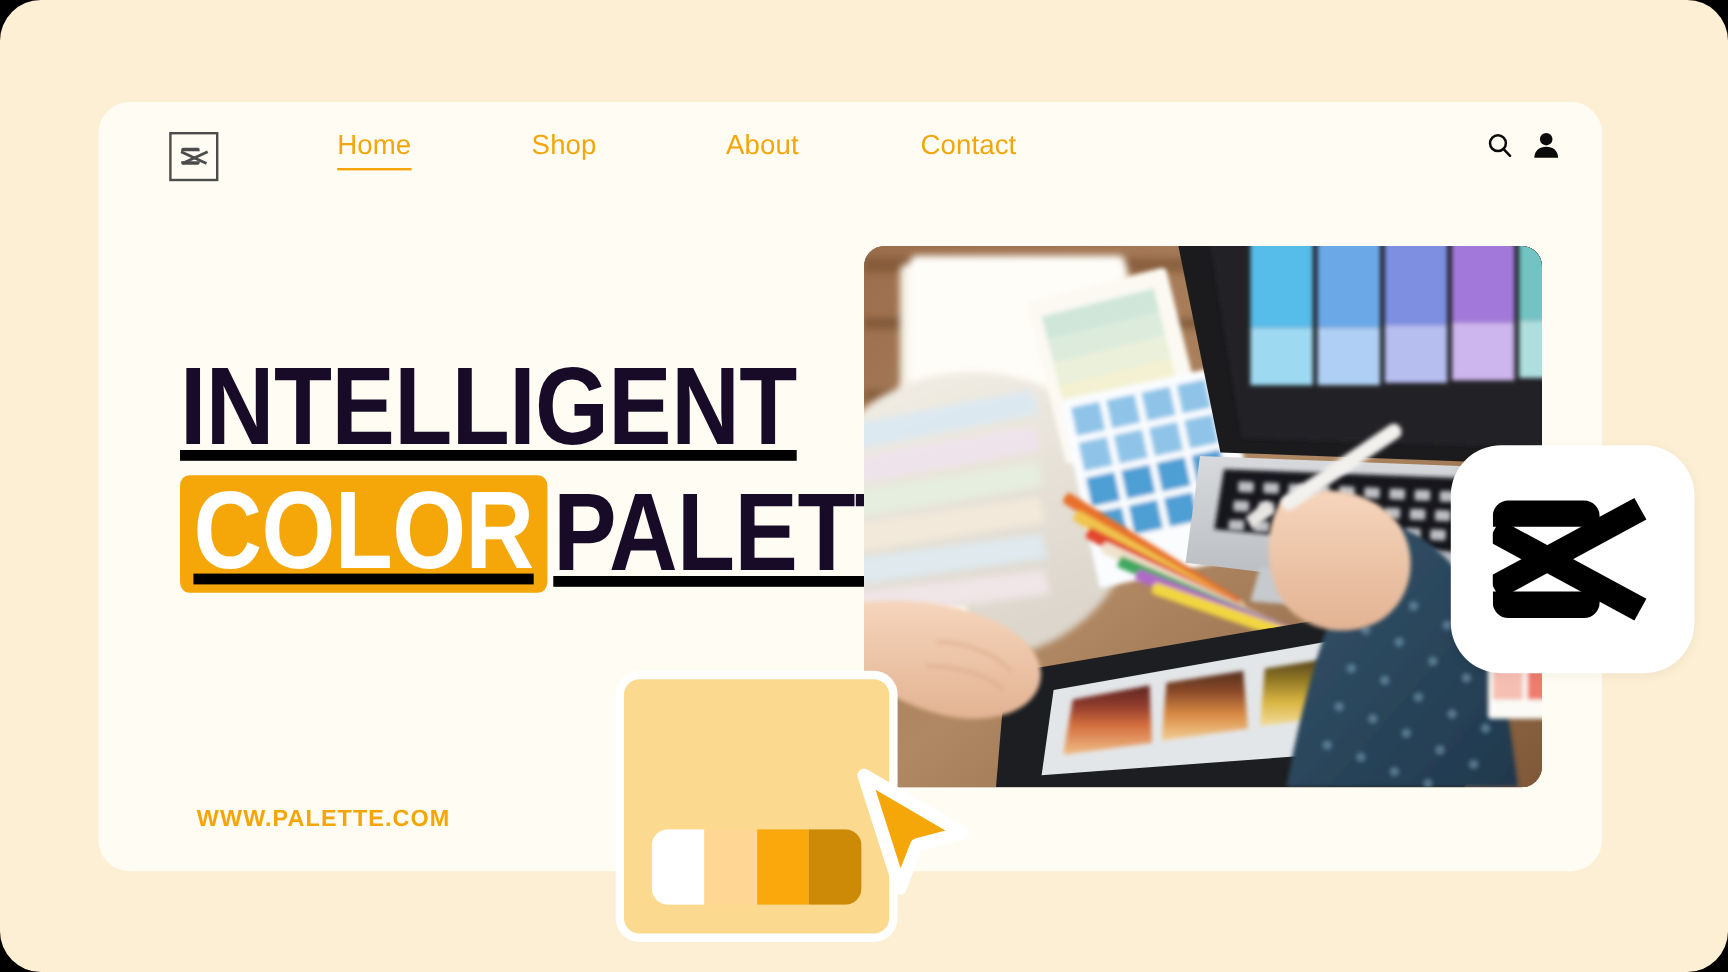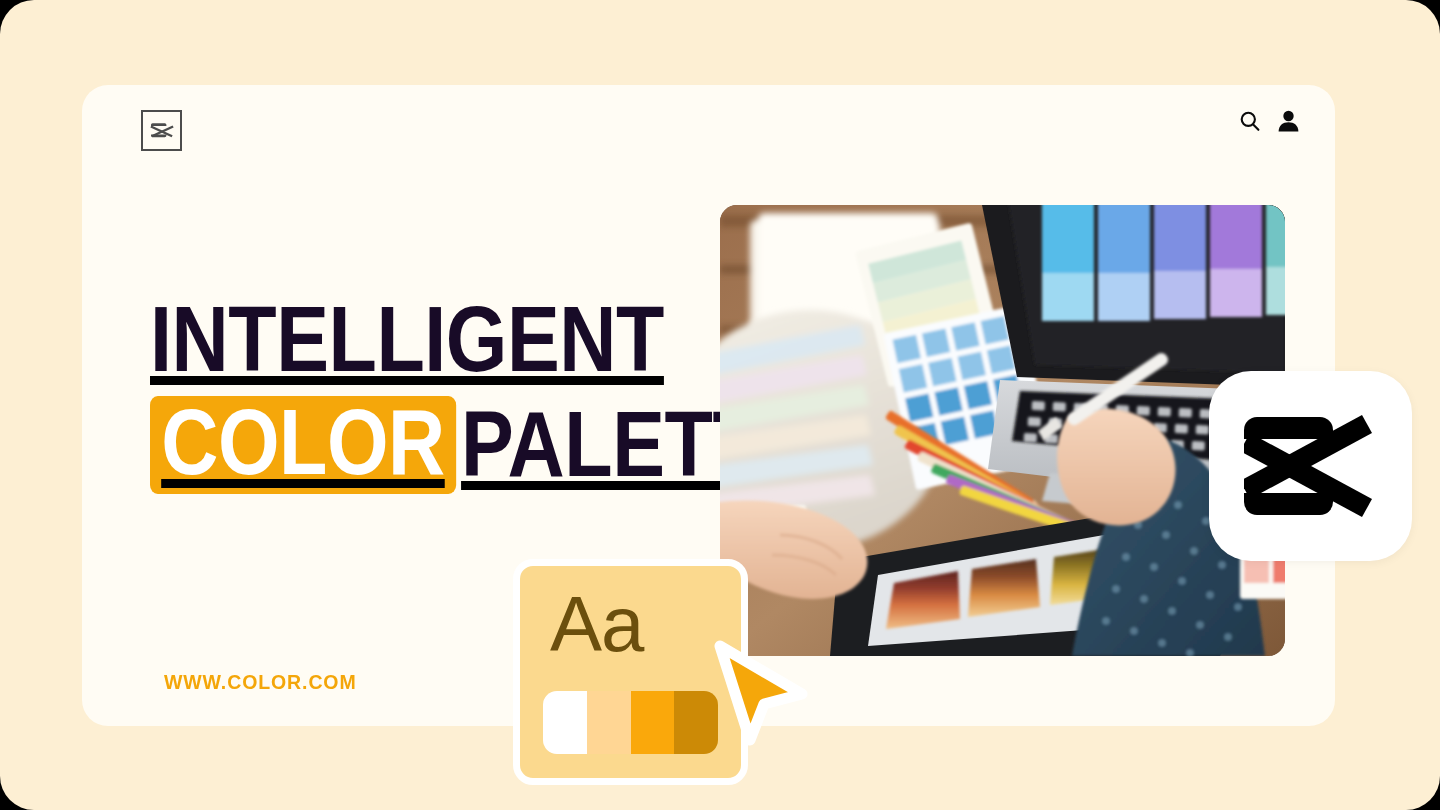--- a/index.html
+++ b/index.html
@@ -237,20 +237,34 @@
         <svg width="24" height="17" viewBox="0 0 24 17" aria-hidden="true">
           <g fill="#4C4C4C">
             <path d="M2.6 1.2 h12.2 a1.6 1.6 0 0 1 1.6 1.6 v1.2 h-15.4 v-1.2 a1.6 1.6 0 0 1 1.6 -1.6 z"></path>
             <path d="M1 12.4 h15.4 v1.2 a1.6 1.6 0 0 1 -1.6 1.6 h-12.2 a1.6 1.6 0 0 1 -1.6 -1.6 z"></path>
             <path d="M1.4 3.4 L22.6 13.2 l-1 2.1 L0.4 5.5 z"></path>
             <path d="M22.6 3.4 L1.4 13.2 l1 2.1 L23.6 5.5 z"></path>
           </g>
         </svg>
       </div>
 
+      <div class="nav-links">
+        <div class="nav-item">
+          <a class="nav-link active" href="#">Home</a>
+        </div>
+        <div class="nav-item">
+          <a class="nav-link" href="#">Shop</a>
+        </div>
+        <div class="nav-item">
+          <a class="nav-link" href="#">About</a>
+        </div>
+        <div class="nav-item">
+          <a class="nav-link" href="#">Contact</a>
+        </div>
+      </div>
 
       <div class="nav-actions">
         <button class="icon-btn" aria-label="Search">
           <svg width="24" height="24" viewBox="0 0 24 24" aria-hidden="true">
             <circle cx="10.3" cy="10.3" r="6.6" fill="none" stroke="#0B0B0B" stroke-width="2.1"></circle>
             <line x1="15.2" y1="15.4" x2="20.4" y2="20.8" stroke="#0B0B0B" stroke-width="2.1" stroke-linecap="round"></line>
           </svg>
         </button>
         <button class="icon-btn" aria-label="Account">
           <svg width="23" height="24" viewBox="0 0 23 24" aria-hidden="true">
@@ -262,21 +276,21 @@
     </nav>
 
     <div class="hero-copy">
       <div class="headline">INTELLIGENT</div>
       <div class="headline headline-line-2">
         <span class="color-chip">COLOR</span>
         <span class="word-palette">PALETTE</span>
       </div>
     </div>
 
-    <div class="site-url">WWW.COLOR.COM</div>
+    <div class="site-url">WWW.PALETTE.COM</div>
 
     <div class="hero-photo">
       <svg viewBox="0 0 565 451" preserveAspectRatio="xMidYMid slice" aria-hidden="true">
         <defs>
           <linearGradient id="wood" x1="0" y1="0" x2="1" y2="1">
             <stop offset="0%" stop-color="#9B6E4C"></stop>
             <stop offset="50%" stop-color="#B08863"></stop>
             <stop offset="100%" stop-color="#7E5838"></stop>
           </linearGradient>
           <linearGradient id="fanPaper" x1="0" y1="0" x2="0.4" y2="1">
@@ -555,21 +569,20 @@
       <g fill="#000000">
         <path d="M13 4 h63 a13 13 0 0 1 13 13 v9 h-89 v-9 a13 13 0 0 1 13 -13 z"></path>
         <path d="M0 80 h89 v9 a13 13 0 0 1 -13 13 h-63 a13 13 0 0 1 -13 -13 z"></path>
         <path d="M6 20 L128 86 l-10 18 L-4 38 z"></path>
         <path d="M118 2 L-4 68 l10 18 L128 20 z"></path>
       </g>
     </svg>
   </div>
 
   <div class="aa-card">
-    <div class="aa-label">Aa</div>
     <div class="swatch-bar">
       <div class="swatch" style="background:#FFFFFF"></div>
       <div class="swatch" style="background:#FFD694"></div>
       <div class="swatch" style="background:#FAA80B"></div>
       <div class="swatch" style="background:#CC8A06"></div>
     </div>
   </div>
 
   <div class="cursor">
     <svg viewBox="0 0 106 112" aria-hidden="true">

